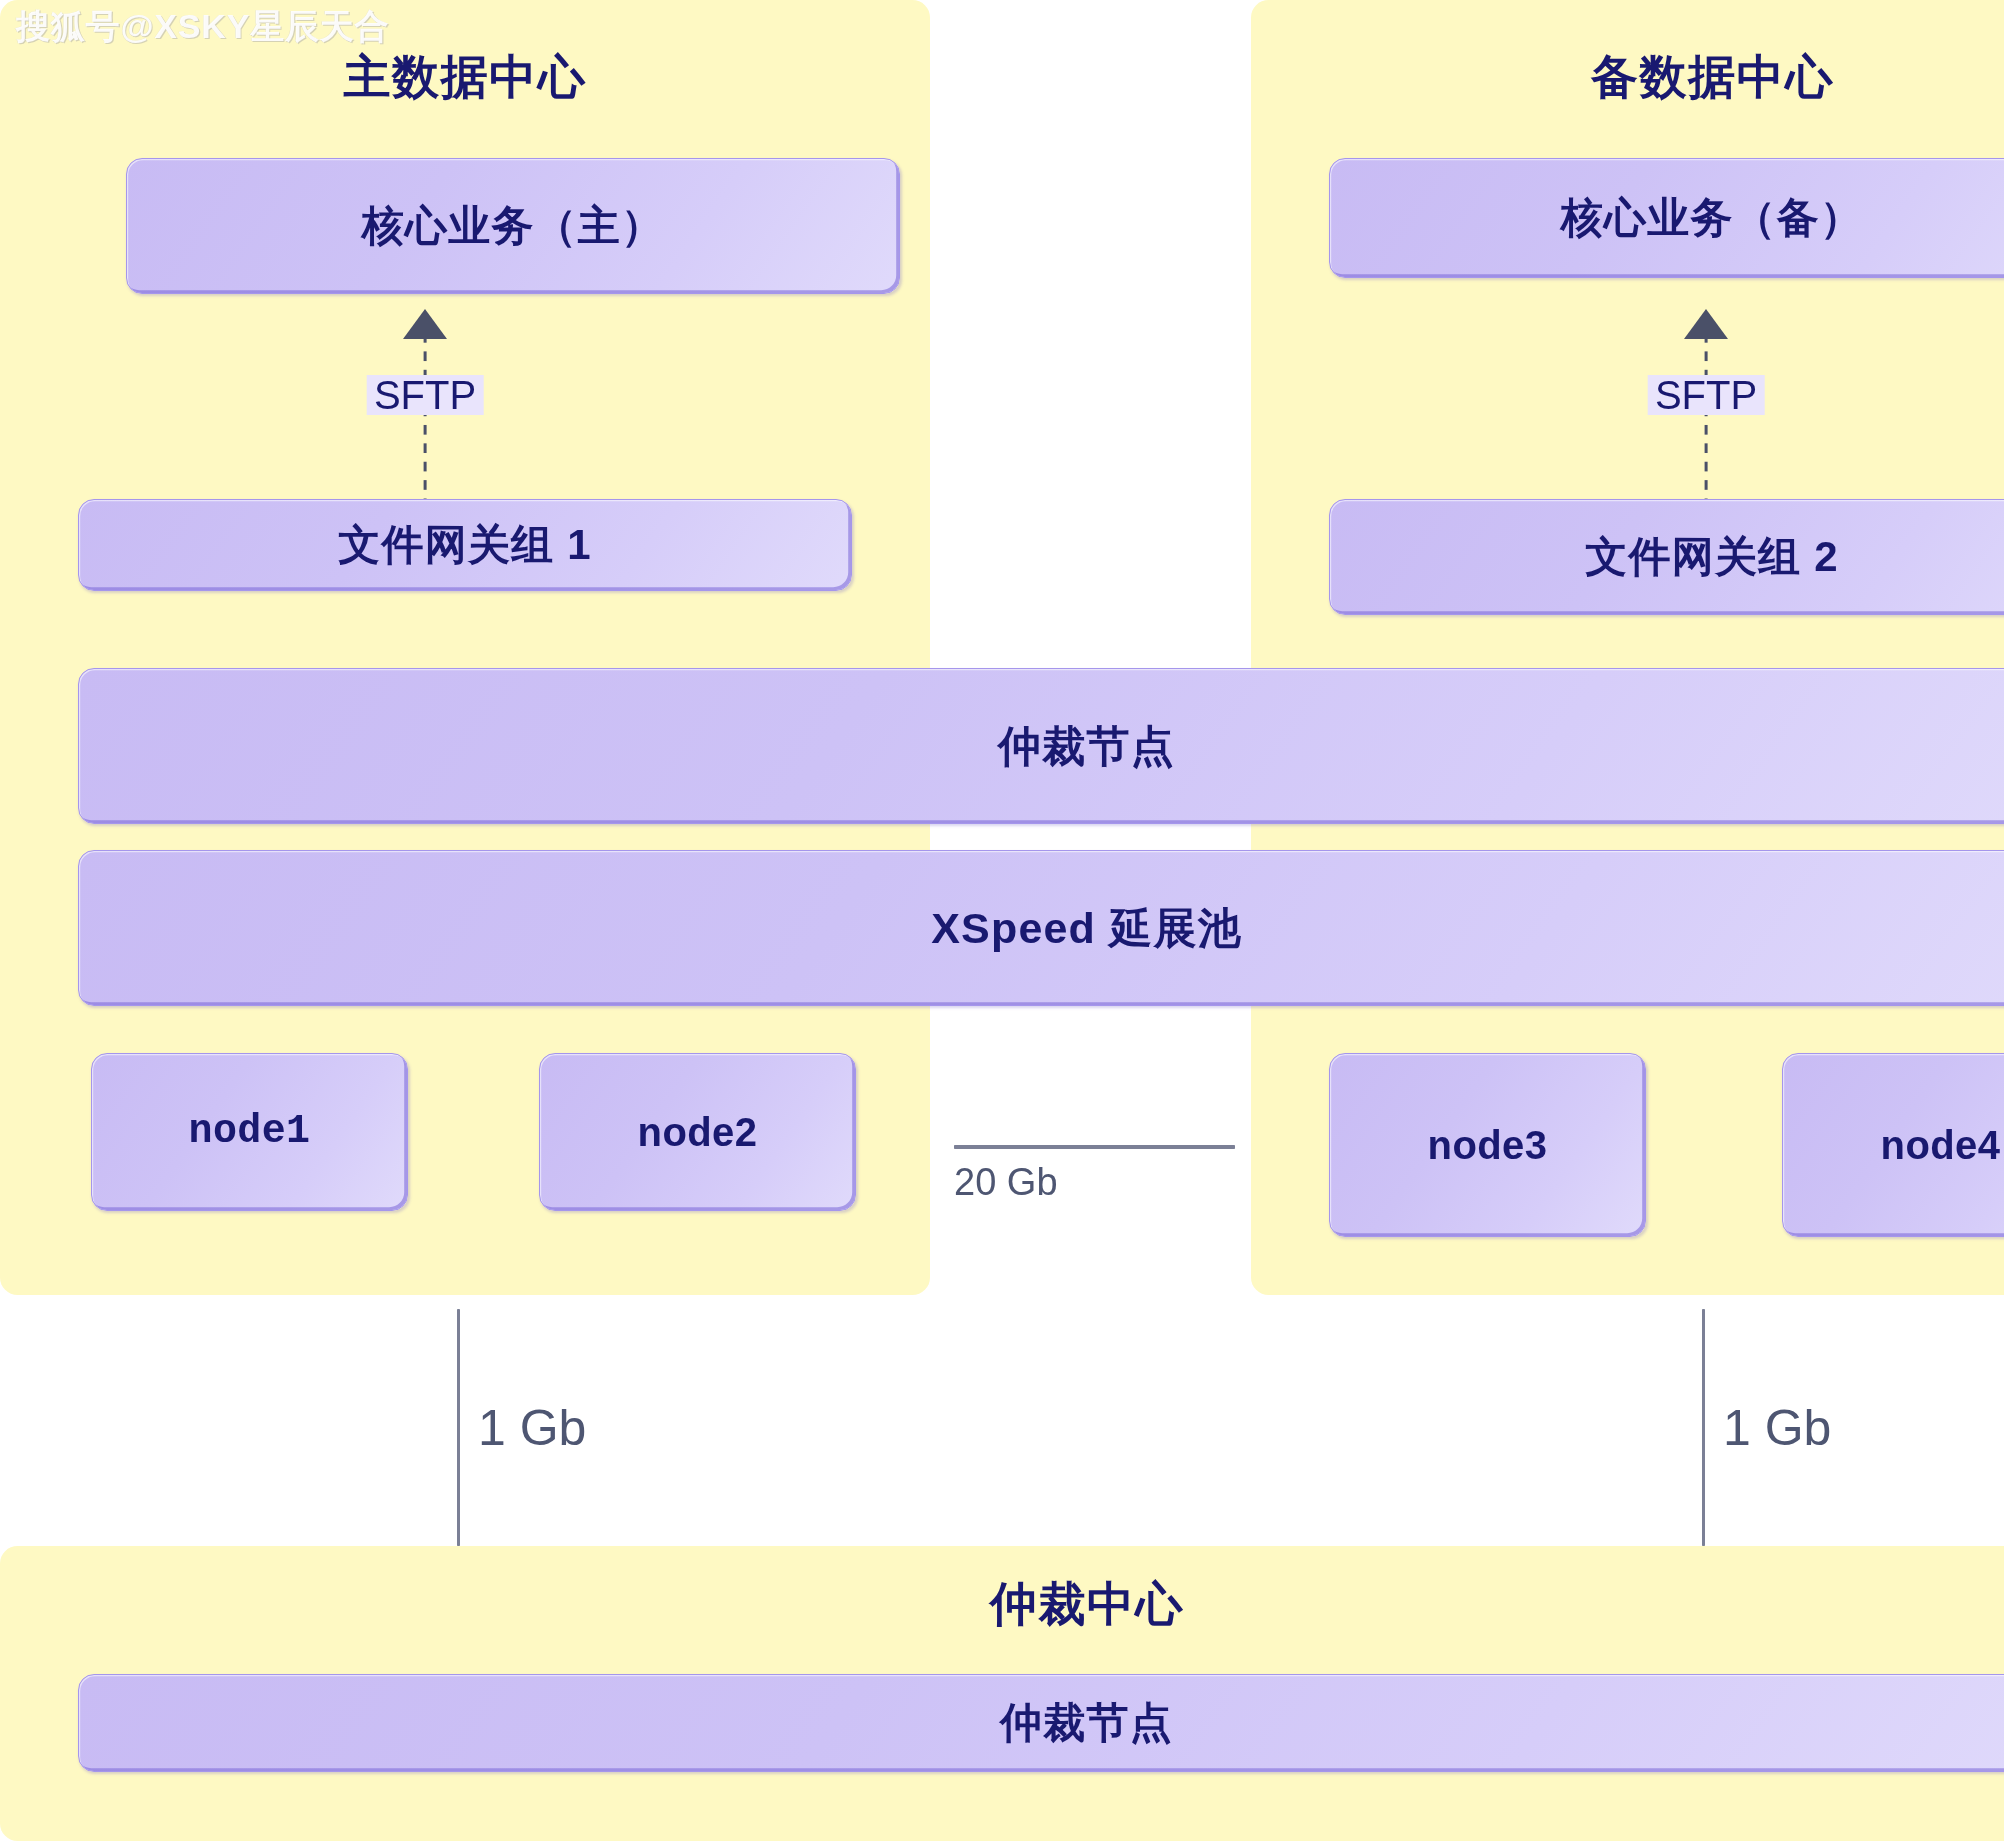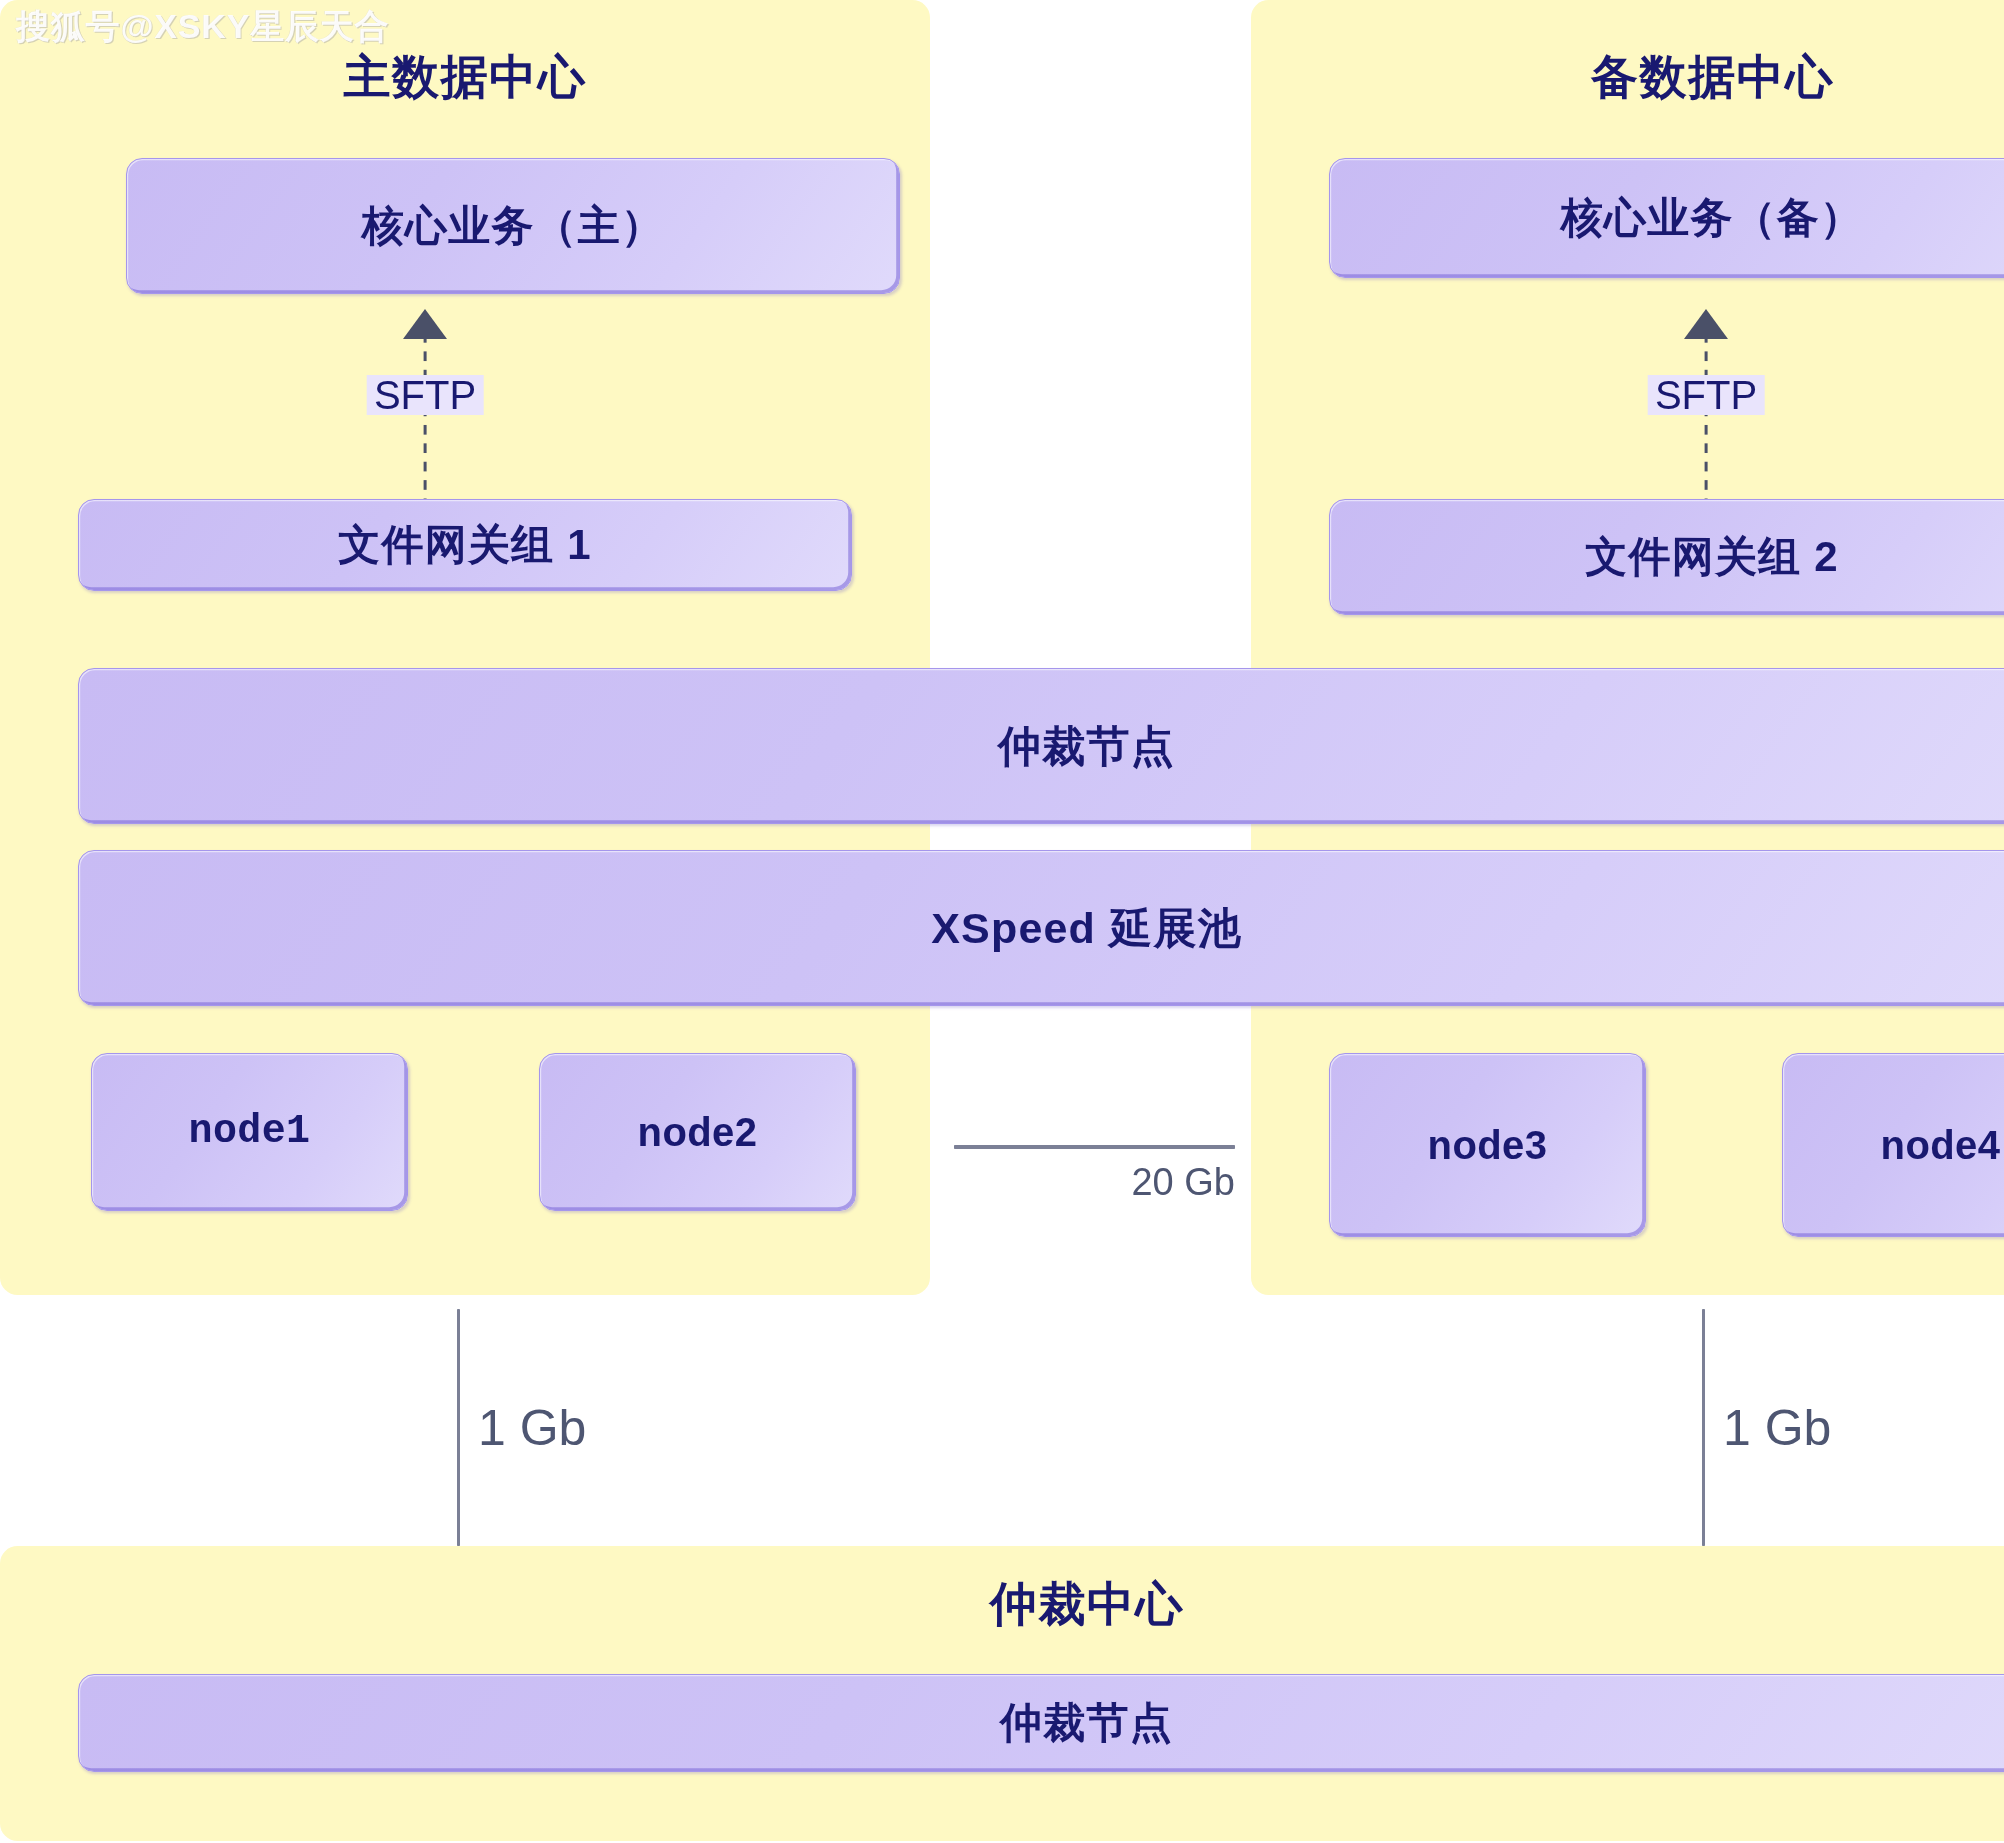--- a/index.html
+++ b/index.html
@@ -112,21 +112,21 @@
     left:0; top:0;
     height:3.6px;
     width:100%;
     background:#7b8096;
     border-radius:0.8px;
   }
   .hlink .txt{
     position:absolute;
     top:18.4px;
     width:100%;
-    text-align:right;
+    text-align:left;
     font-size:38px;
     color:#4e5672;
     white-space:nowrap;
     line-height:1;
   }
 
   
   .vlink{ position:absolute; }
   .vlink .bar{
     position:absolute;

